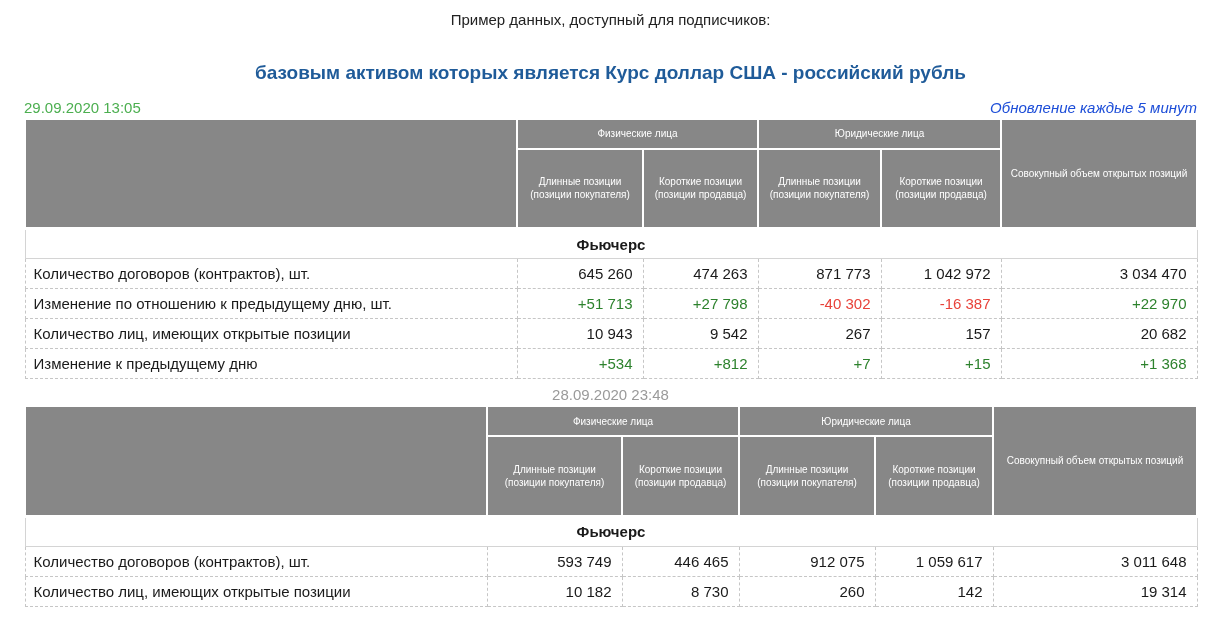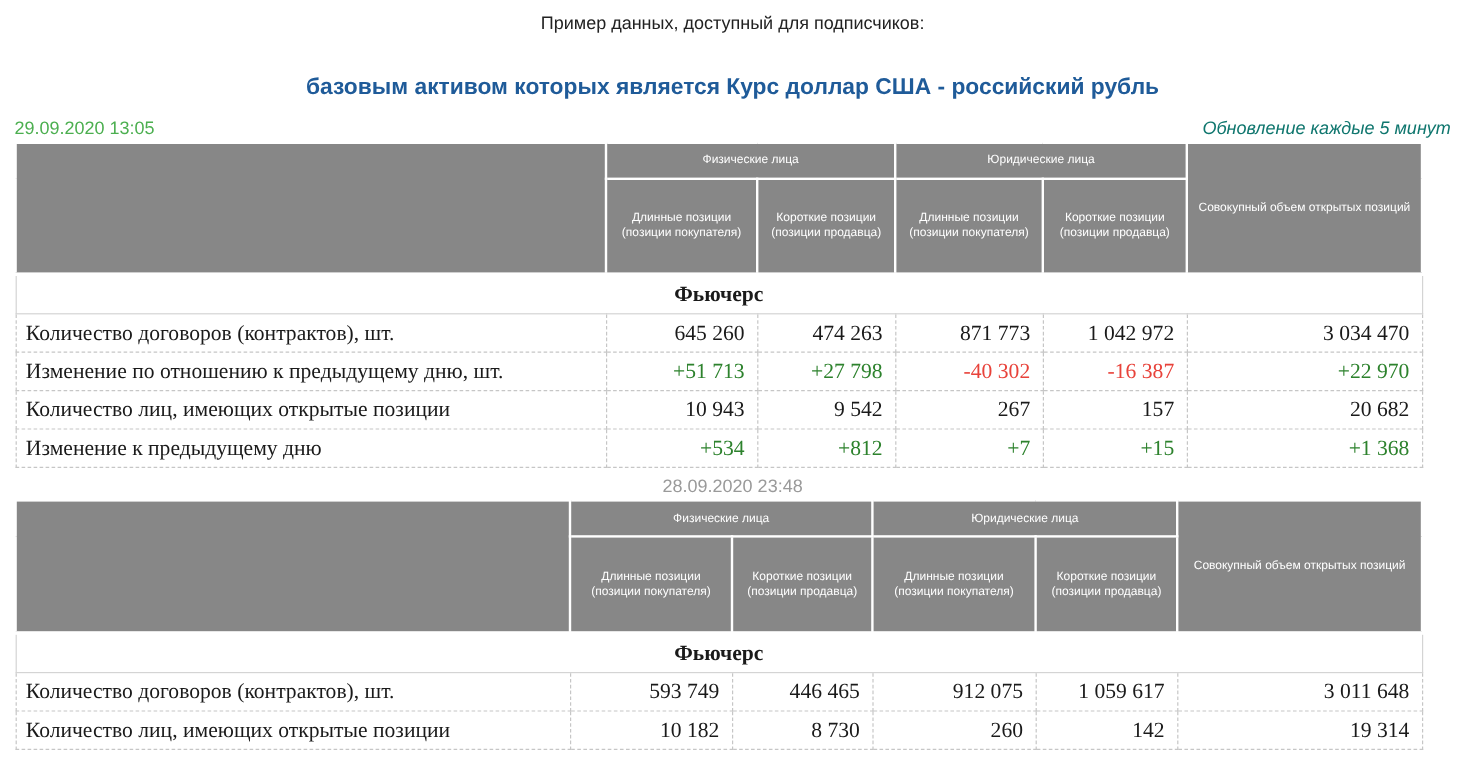--- a/index.html
+++ b/index.html
@@ -11,21 +11,21 @@
     --timestamp-previous: #9a9a9a;
   }
   * { box-sizing: border-box; }
   html, body {
     margin: 0; padding: 0;
     background: #ffffff;
     font-family: "Liberation Sans", sans-serif;
     color: #1a1a1a;
   }
   body { width: 1221px; height: 631px; overflow: hidden; }
-  .page { padding: 0 12px; }
+  .page { padding: 0 24px; }
 
   .caption {
     text-align: center;
     font-size: 15px;
     color: #222;
     padding-top: 11px;
   }
   .title {
     margin: 9px 0 14px 0;
     text-align: center;
@@ -38,21 +38,21 @@
   .meta-row {
     display: flex;
     justify-content: space-between;
     align-items: flex-end;
     font-size: 15px;
     margin-bottom: 2px;
   }
   .meta-row.second { margin-top: 7px; justify-content: center; }
   .date-current { color: var(--timestamp-current); }
   .date-previous { color: var(--timestamp-previous); }
-  .update-note { font-style: italic; color: #0f766e; font-size: 15px; }
+  .update-note { font-style: italic; color: #1d4ed8; font-size: 15px; }
 
   table.data-table {
     border-collapse: collapse;
     table-layout: fixed;
     width: 1172px;
   }
   thead th {
     background: var(--header-bg);
     color: #ffffff;
     font-weight: normal;
@@ -62,24 +62,23 @@
     border: 2px solid #ffffff;
     padding: 4px 6px;
     line-height: 1.3;
   }
   thead tr.group-row th { height: 30px; padding: 2px 6px; }
   thead th.corner, thead th.total-col { border: 2px solid #ffffff; }
   thead tr.sub-row th { height: 80px; }
 
   tbody td {
     border: 1px dashed #c6c6c6;
-    font-size: 18px;
+    font-size: 15px;
     padding: 5px 10px;
     background: #ffffff;
-    font-family: Liberation Serif, serif;
   }
   tbody tr { height: 30px; }
   tr.section-row td {
     border: 1px solid #d4d4d4;
     border-top: 3px solid #ffffff;
     font-weight: bold;
     text-align: center;
     height: 26px;
   }
   td.label { text-align: left; padding-left: 8px; }

